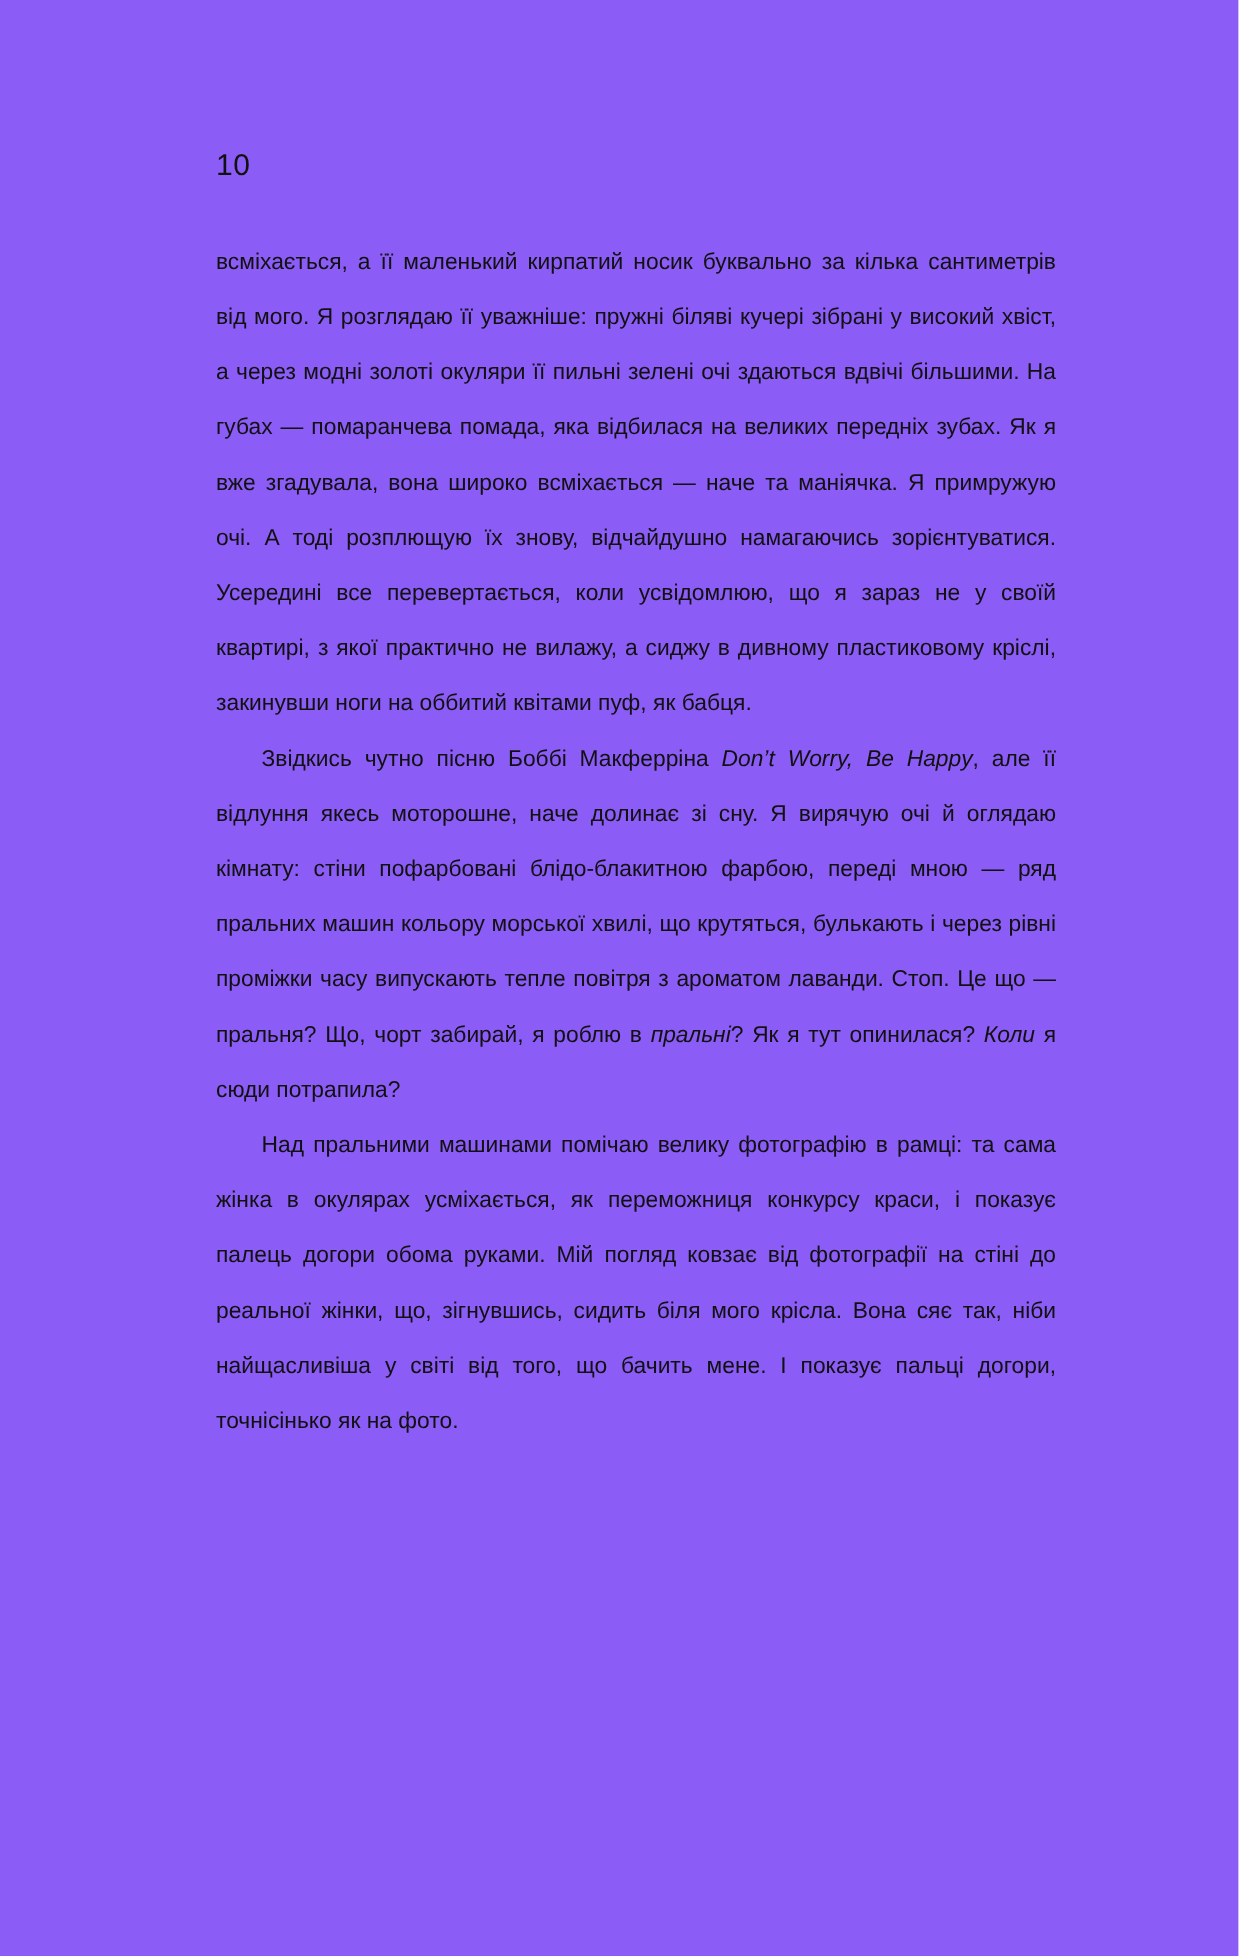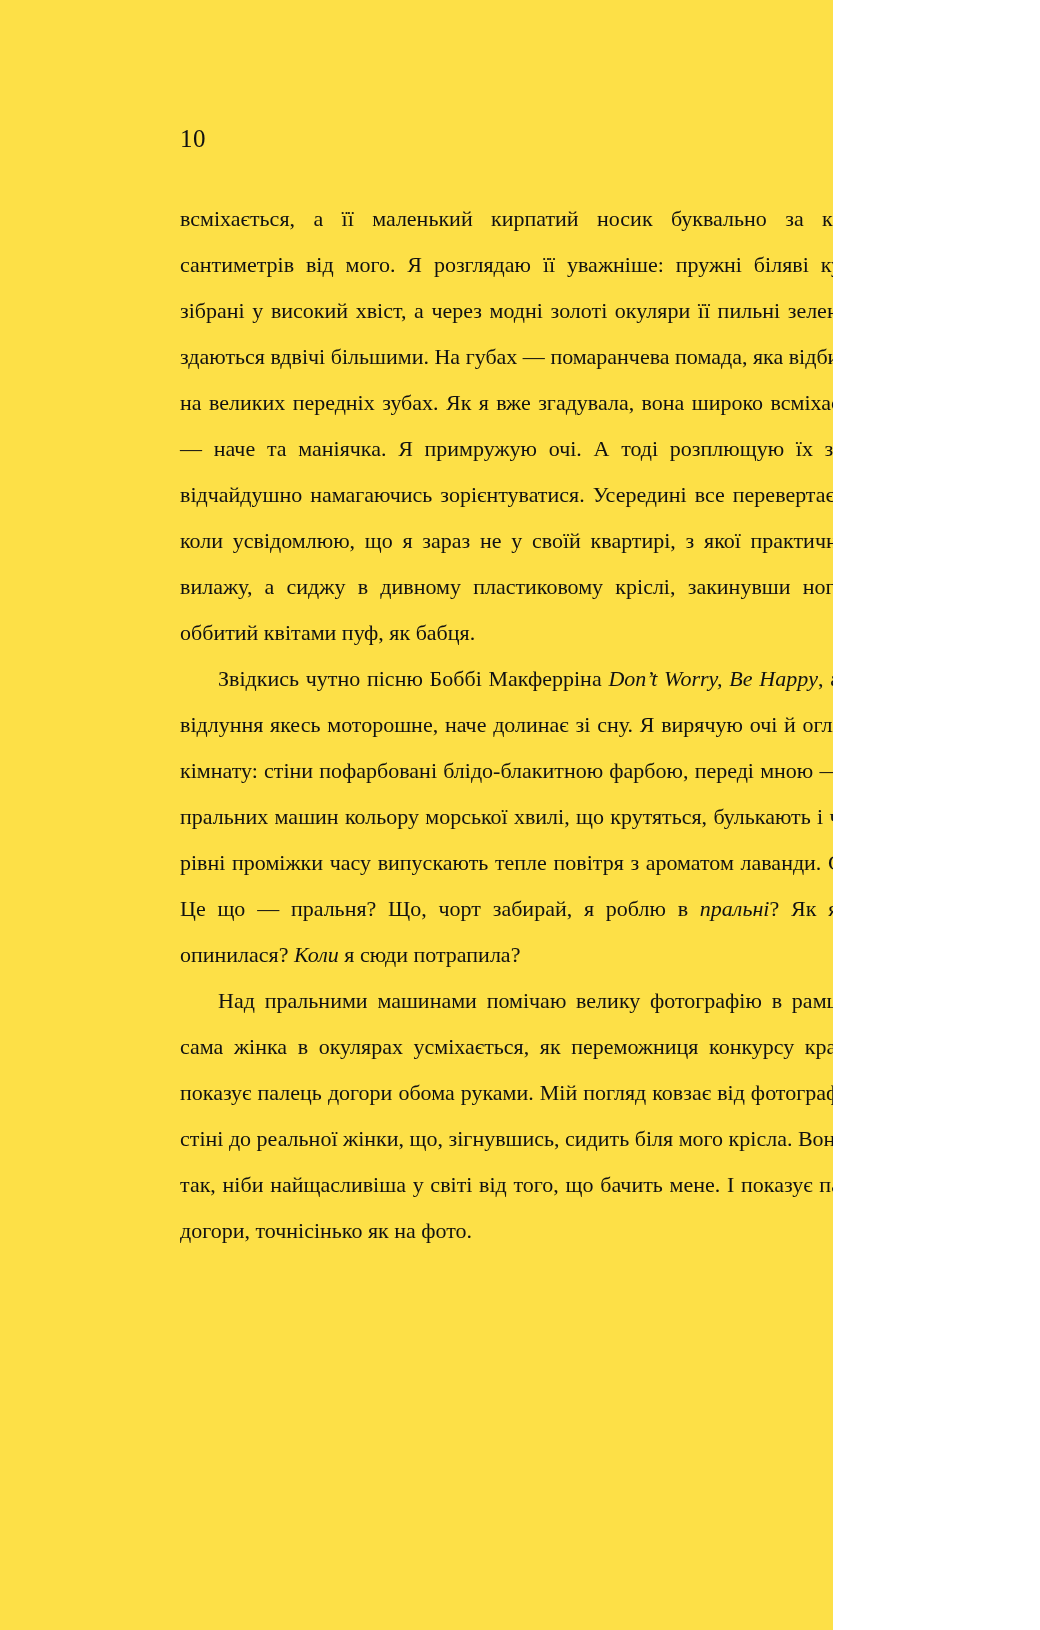--- a/index.html
+++ b/index.html
@@ -2,43 +2,43 @@
 <html><head>
 <meta charset="utf-8">
 <style>
   html, body {
     margin: 0;
     padding: 0;
     background: #ffffff;
   }
   .page {
     position: relative;
-    width: 833px;
+    width: 1032px;
     height: 1630px;
-    background: #fde047;
+    background: #8b5cf6;
     box-sizing: border-box;
-    font-family: Liberation Serif, serif;
+    font-family: Liberation Sans, sans-serif;
     color: #0d0d0d;
     overflow: hidden;
   }
   .page-number {
     position: absolute;
     left: 180px;
     top: 126px;
     font-size: 25px;
     line-height: 1;
     letter-spacing: 0.5px;
     color: #111111;
   }
   .body-text {
     position: absolute;
     left: 180px;
     top: 196px;
     width: 700px;
-    font-size: 22px;
+    font-size: 19px;
     line-height: 46px;
     text-align: justify;
     text-justify: inter-word;
     color: #111111;
     hyphens: manual;
   }
   .body-text p {
     margin: 0;
     text-indent: 0;
   }

